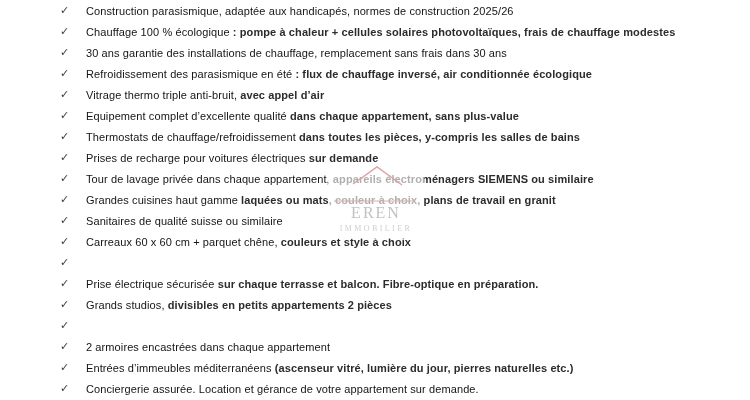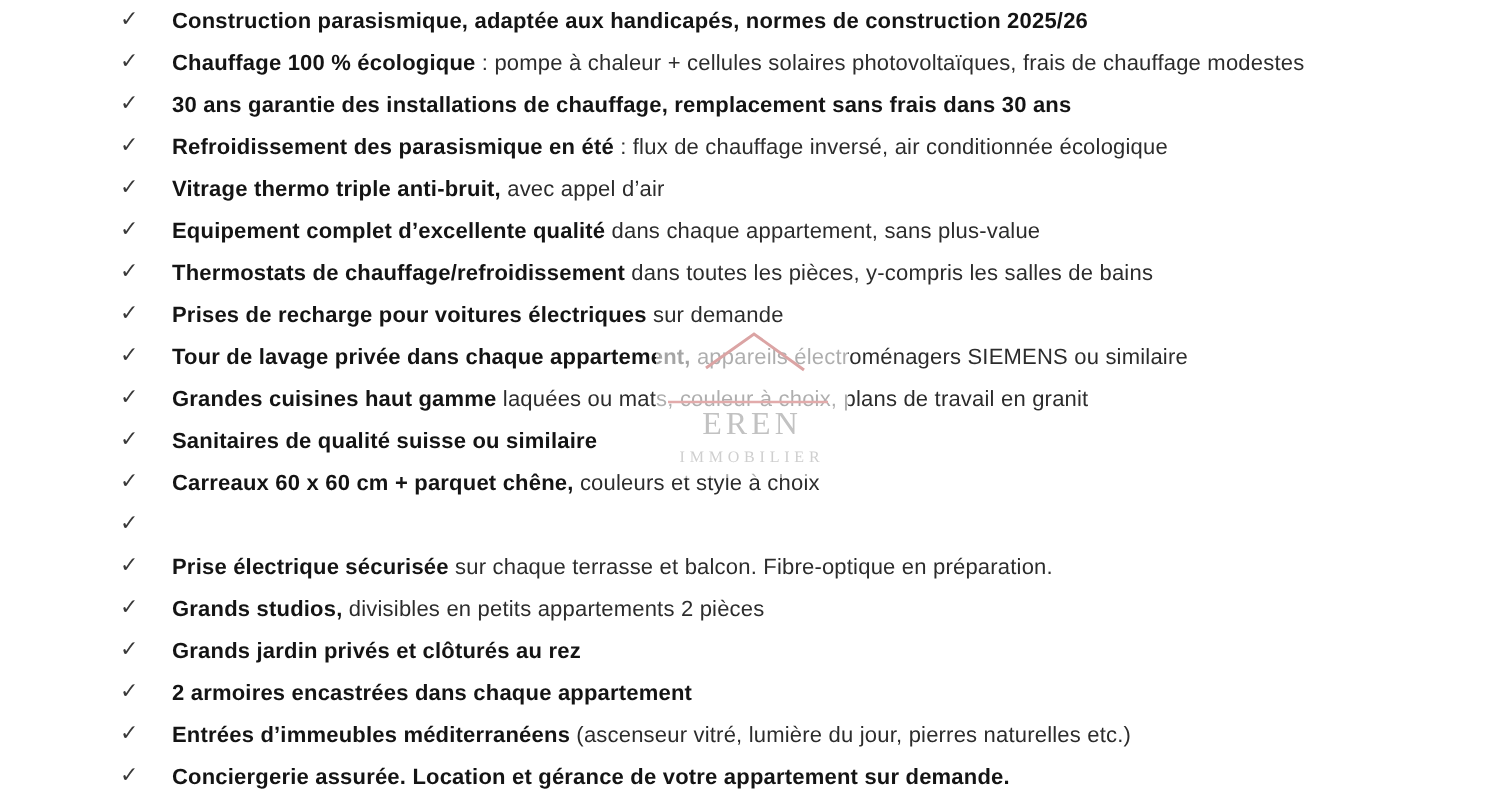--- a/index.html
+++ b/index.html
@@ -28,26 +28,26 @@
     font-size: 11px;
     line-height: 11px;
     color: #3a3a3a;
   }
   .txt {
     font-size: 11px;
     letter-spacing: 0.1px;
     color: #2c2c2c;
   }
   .lead {
-    font-weight: 700;
+    font-weight: 400;
     color: #141414;
     text-align: right;
   }
   .rest {
-    font-weight: 400;
+    font-weight: 700;
     color: #2c2c2c;
     margin-top: 36px;
   }
   
   .watermark {
     position: absolute;
     left: 328px; top: 163px;
     width: 96px; height: 76px;
     background: rgba(255,255,255,0.62);
     text-align: center;
@@ -143,21 +143,20 @@
     <span class="txt"><b class="lead">Prise électrique sécurisée</b><span class="rest"> sur chaque terrasse et balcon. Fibre-optique en préparation.</span></span>
   </div>
 
   <div class="row">
     <span class="check">✓</span>
     <span class="txt"><b class="lead">Grands studios,</b><span class="rest"> divisibles en petits appartements 2 pièces</span></span>
   </div>
 
   <div class="row">
     <span class="check">✓</span>
-    <span class="txt"><b class="lead">Grands jardin privés et clôturés au rez</b><span class="rest"></span></span>
   </div>
 
   <div class="row">
     <span class="check">✓</span>
     <span class="txt"><b class="lead">2 armoires encastrées dans chaque appartement</b><span class="rest"></span></span>
   </div>
 
   <div class="row">
     <span class="check">✓</span>
     <span class="txt"><b class="lead">Entrées d’immeubles méditerranéens</b><span class="rest"> (ascenseur vitré, lumière du jour, pierres naturelles etc.)</span></span>

